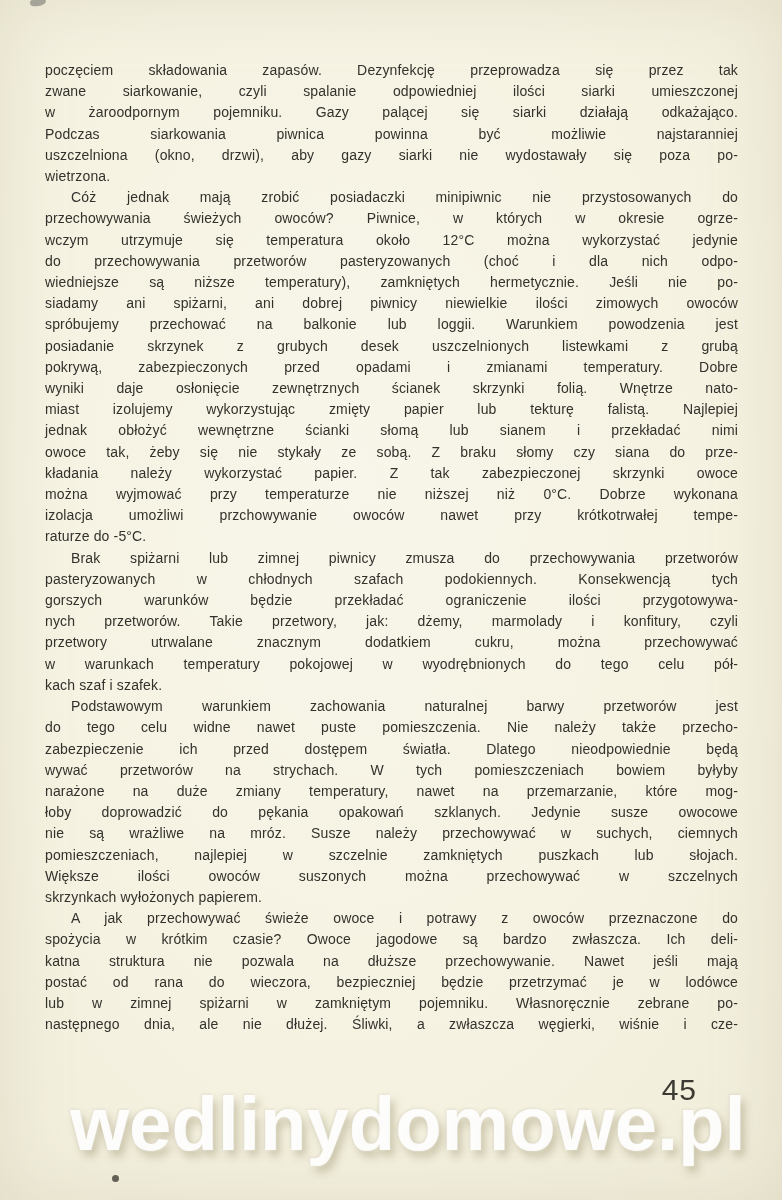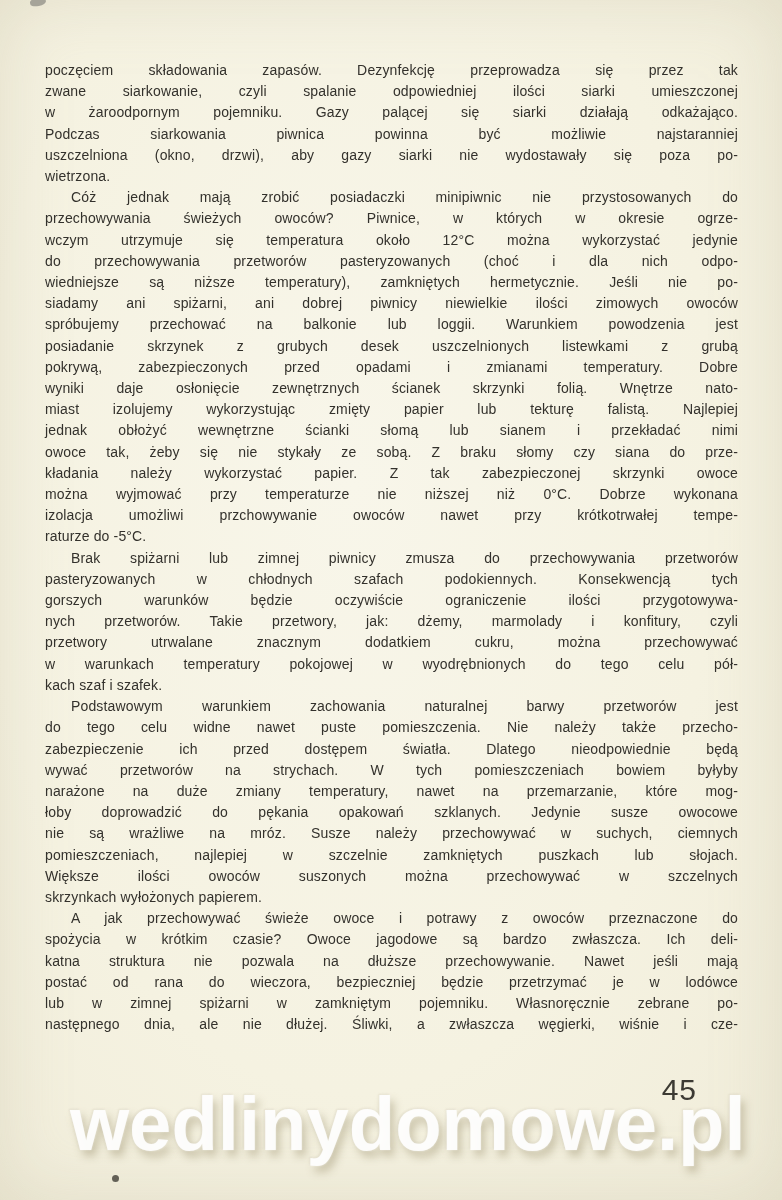--- a/index.html
+++ b/index.html
@@ -112,21 +112,21 @@
       <div class="line">wyniki daje osłonięcie zewnętrznych ścianek skrzynki folią. Wnętrze nato-</div>
       <div class="line">miast izolujemy wykorzystując zmięty papier lub tekturę falistą. Najlepiej</div>
       <div class="line">jednak obłożyć wewnętrzne ścianki słomą lub sianem i przekładać nimi</div>
       <div class="line">owoce tak, żeby się nie stykały ze sobą. Z braku słomy czy siana do prze-</div>
       <div class="line">kładania należy wykorzystać papier. Z tak zabezpieczonej skrzynki owoce</div>
       <div class="line">można wyjmować przy temperaturze nie niższej niż 0°C. Dobrze wykonana</div>
       <div class="line">izolacja umożliwi przchowywanie owoców nawet przy krótkotrwałej tempe-</div>
       <div class="line lastline">raturze do -5°C.</div>
       <div class="line indent">Brak spiżarni lub zimnej piwnicy zmusza do przechowywania przetworów</div>
       <div class="line">pasteryzowanych w chłodnych szafach podokiennych. Konsekwencją tych</div>
-      <div class="line">gorszych warunków będzie oczywiście ograniczenie ilości przygotowywa-</div>
+      <div class="line">gorszych warunków będzie przekładać ograniczenie ilości przygotowywa-</div>
       <div class="line">nych przetworów. Takie przetwory, jak: dżemy, marmolady i konfitury, czyli</div>
       <div class="line">przetwory utrwalane znacznym dodatkiem cukru, można przechowywać</div>
       <div class="line">w warunkach temperatury pokojowej w wyodrębnionych do tego celu pół-</div>
       <div class="line lastline">kach szaf i szafek.</div>
       <div class="line indent">Podstawowym warunkiem zachowania naturalnej barwy przetworów jest</div>
       <div class="line">do tego celu widne nawet puste pomieszczenia. Nie należy także przecho-</div>
       <div class="line">zabezpieczenie ich przed dostępem światła. Dlatego nieodpowiednie będą</div>
       <div class="line">wywać przetworów na strychach. W tych pomieszczeniach bowiem byłyby</div>
       <div class="line">narażone na duże zmiany temperatury, nawet na przemarzanie, które mog-</div>
       <div class="line">łoby doprowadzić do pękania opakowań szklanych. Jedynie susze owocowe</div>

